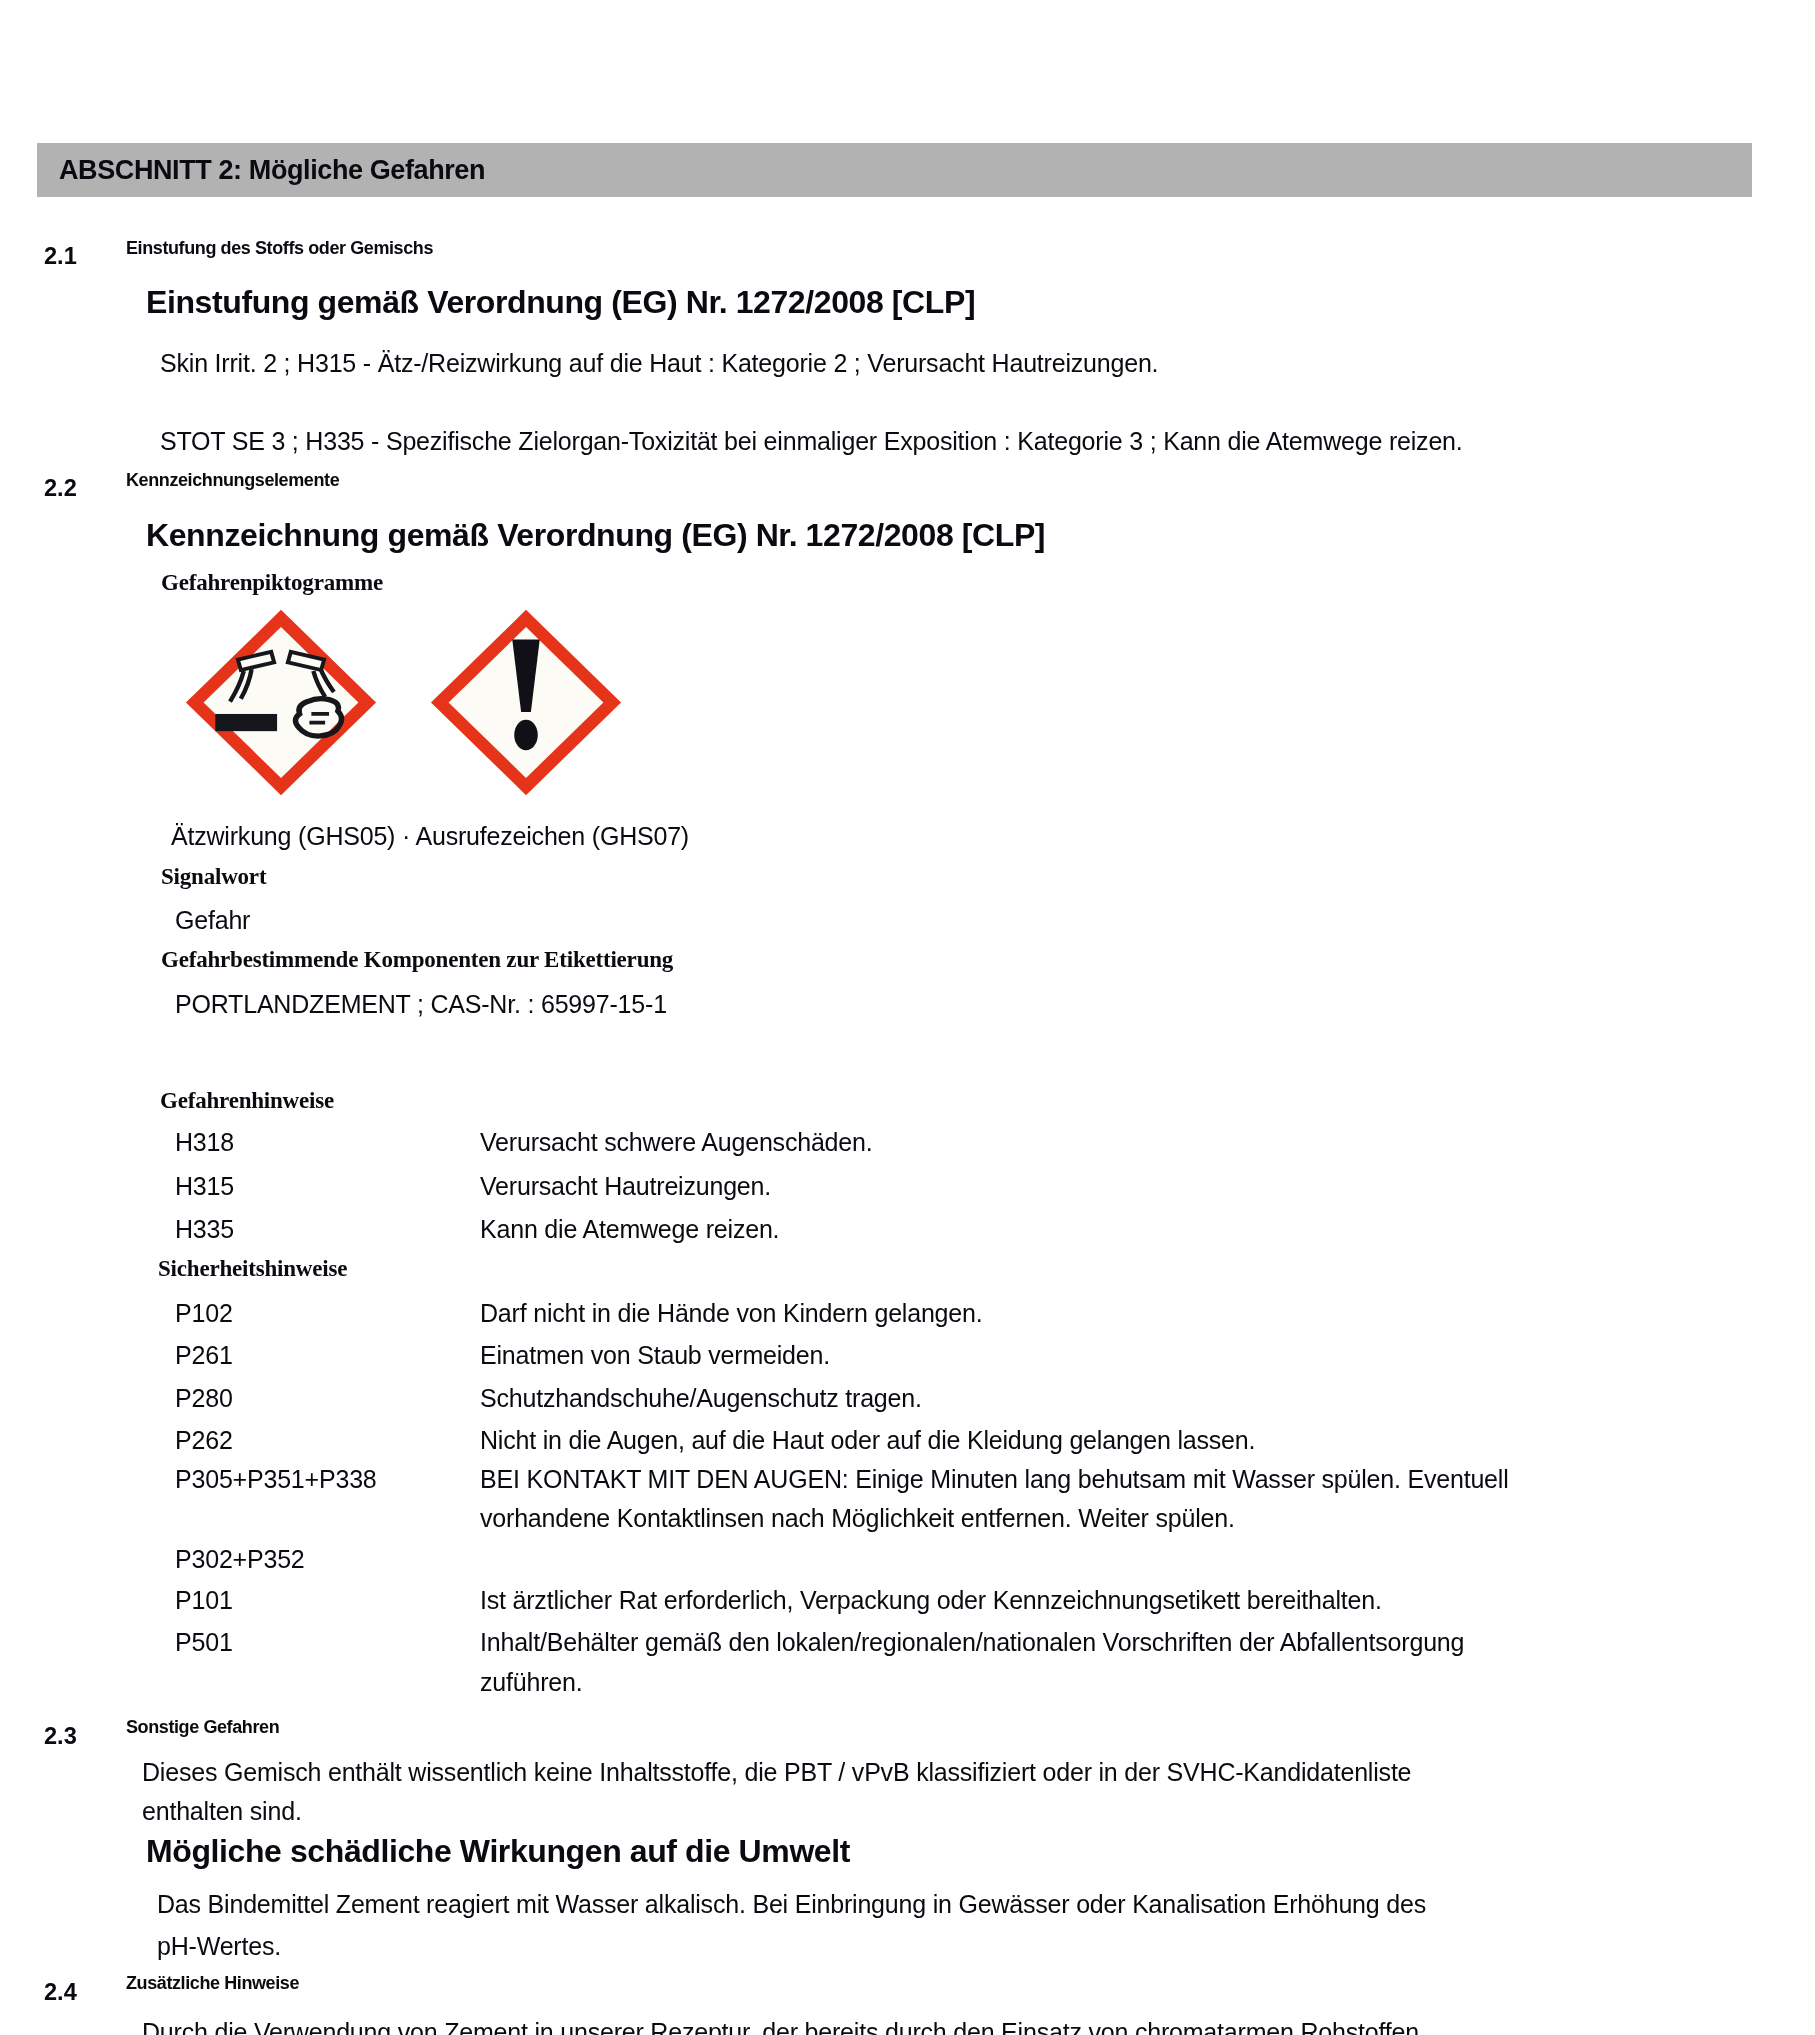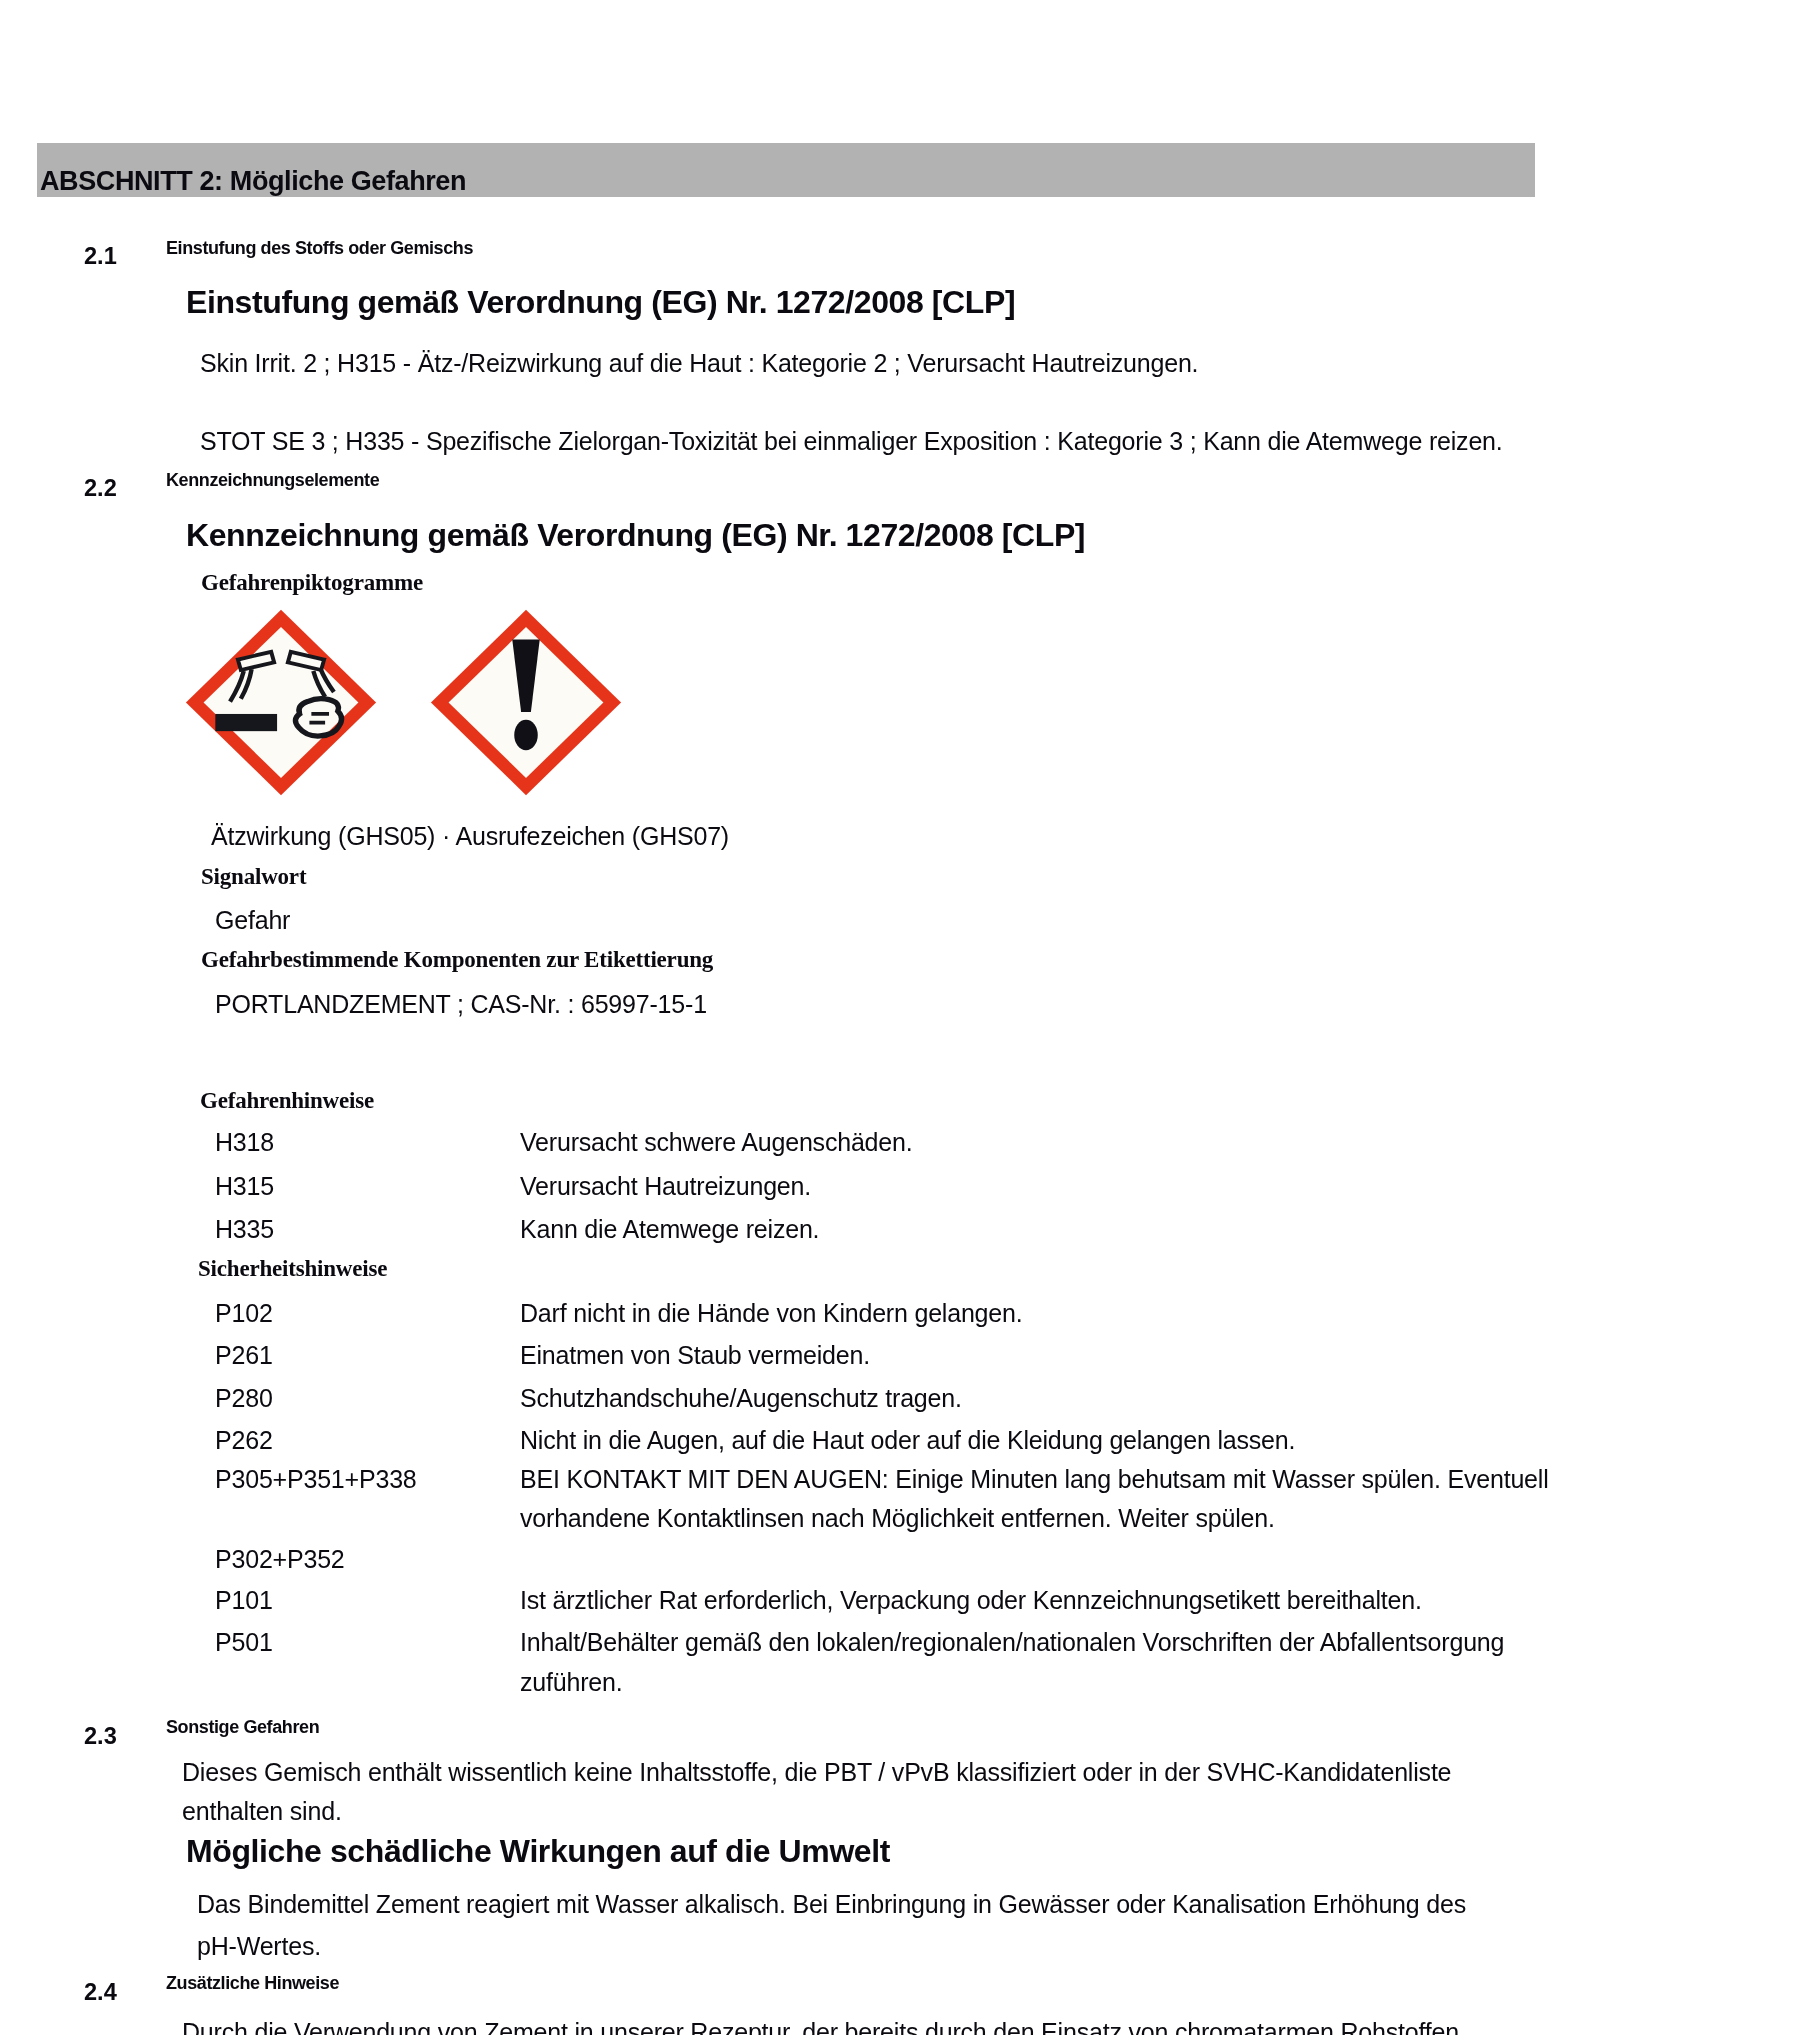--- a/index.html
+++ b/index.html
@@ -5,28 +5,28 @@
   html, body { margin: 0; padding: 0; background: #ffffff; }
   .page {
     position: relative;
     width: 1815px;
     height: 2164px;
     background: #ffffff;
     font-family: "Liberation Sans", sans-serif;
     color: #0a0a10;
     overflow: hidden;
   }
-  .abs { position: absolute; white-space: nowrap; margin-left: 40px; }
+  .abs { position: absolute; white-space: nowrap; }
   .header-bar {
     position: absolute;
     left: 37px; top: 143px;
-    width: 1498px; height: 54px;
+    width: 1715px; height: 54px;
     background: #b2b2b2;
-    display: flex; align-items: flex-end;
-    padding-left: 3px;
+    display: flex; align-items: center;
+    padding-left: 22px;
     box-sizing: border-box;
   }
   .header-bar span { font-size: 27px; font-weight: 700; letter-spacing: -0.4px; }
   .num  { font-size: 23.6px; font-weight: 700; }
   .h1   { font-size: 18px; font-weight: 700; letter-spacing: -0.4px; }
   .h2   { font-size: 32px; font-weight: 700; letter-spacing: -0.4px; }
   .h3   { font-size: 23px; font-weight: 700; letter-spacing: -0.2px; font-family: Liberation Serif, serif; }
   .body { font-size: 25px; font-weight: 400; letter-spacing: -0.2px; text-align: center; }
   .picto { position: absolute; width: 196px; height: 191px; }
   .picto svg { width: 100%; height: 100%; display: block; }

